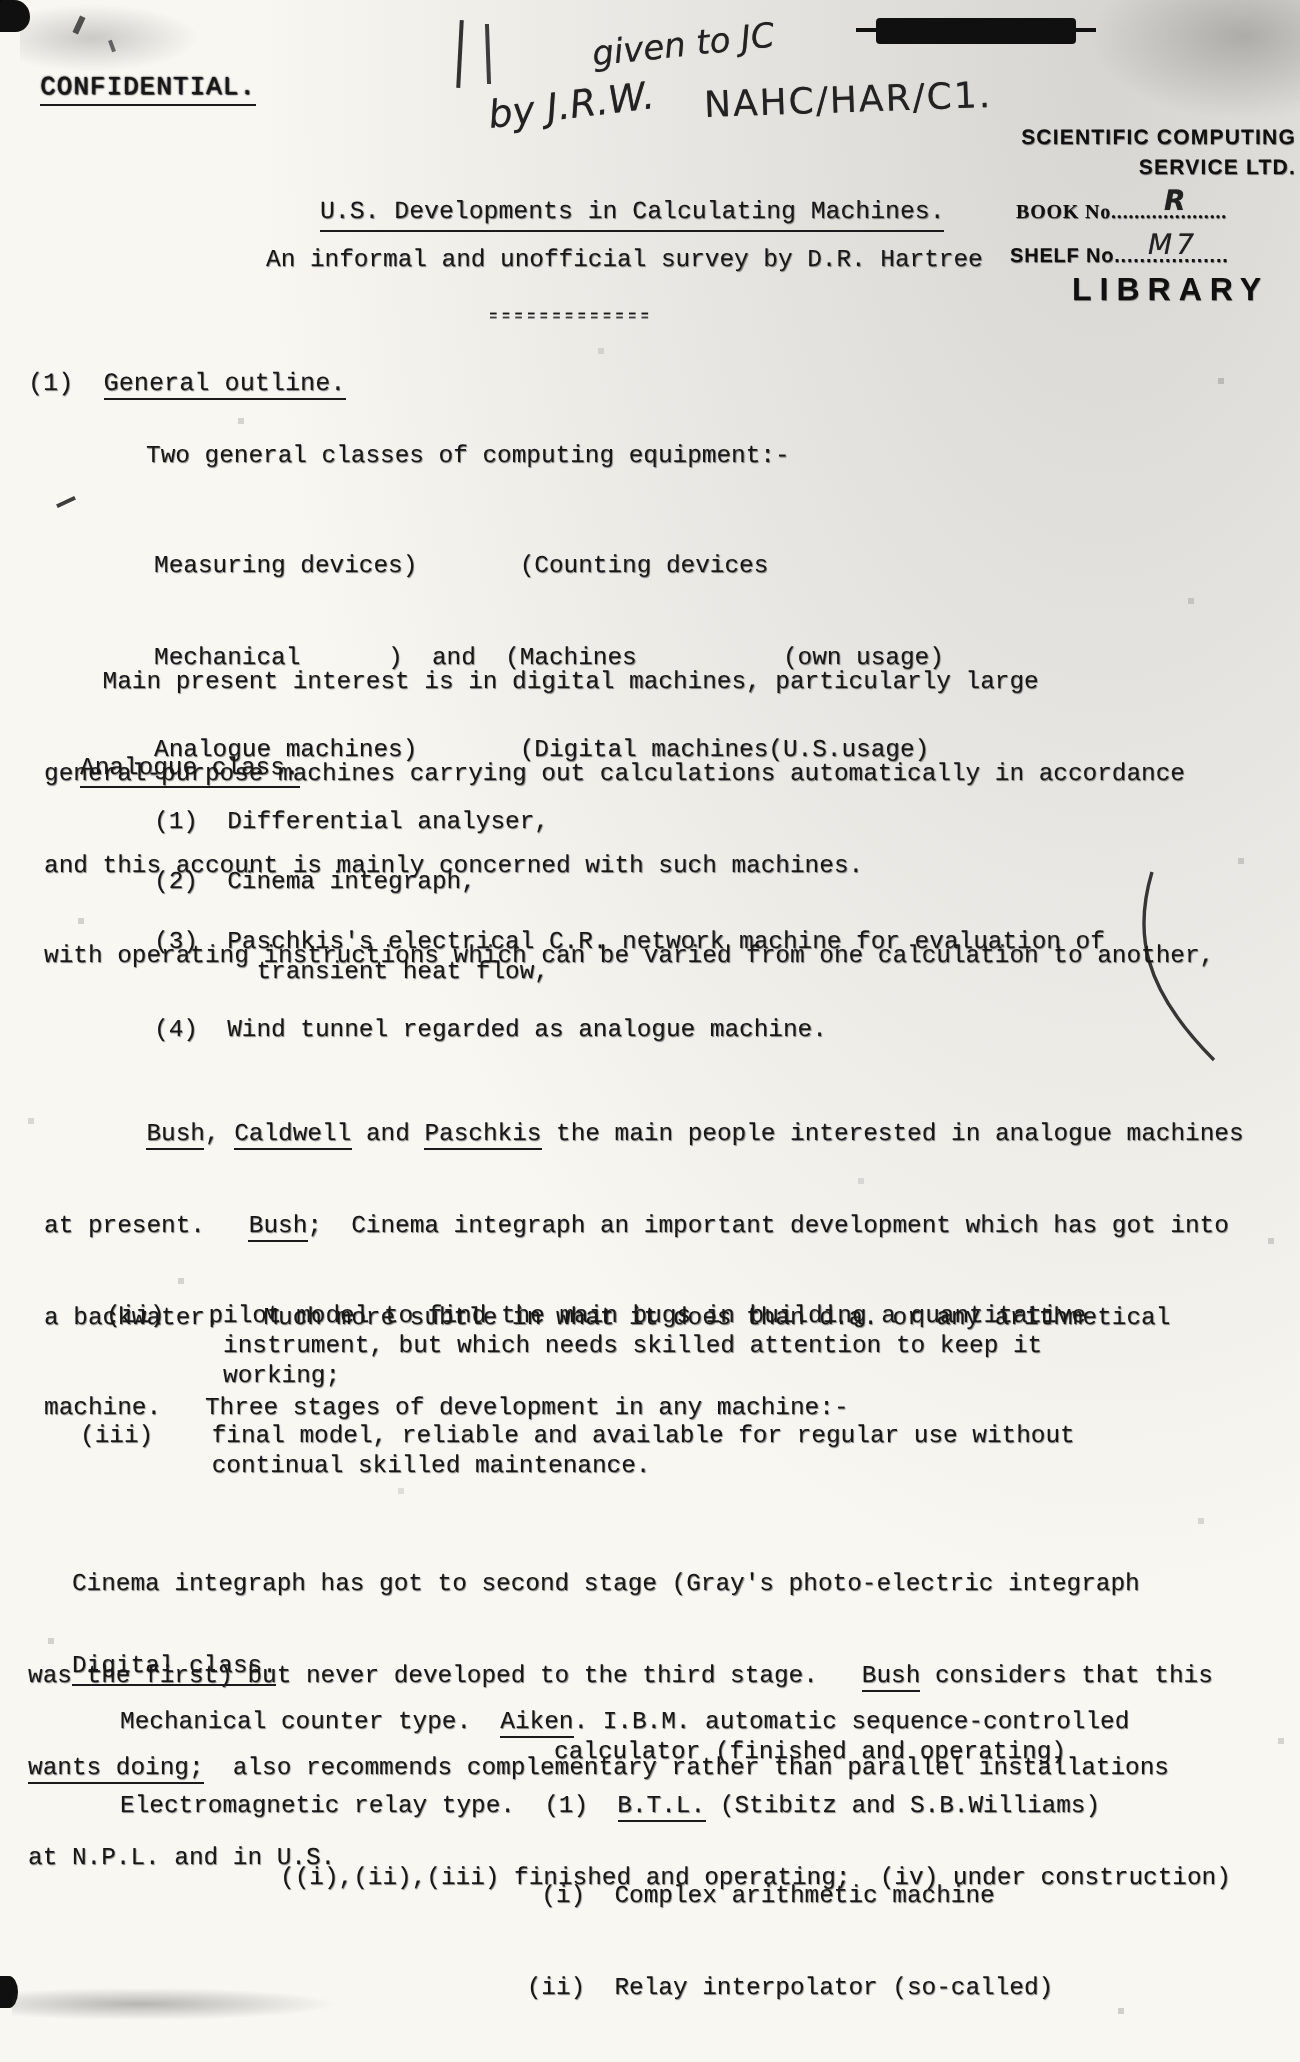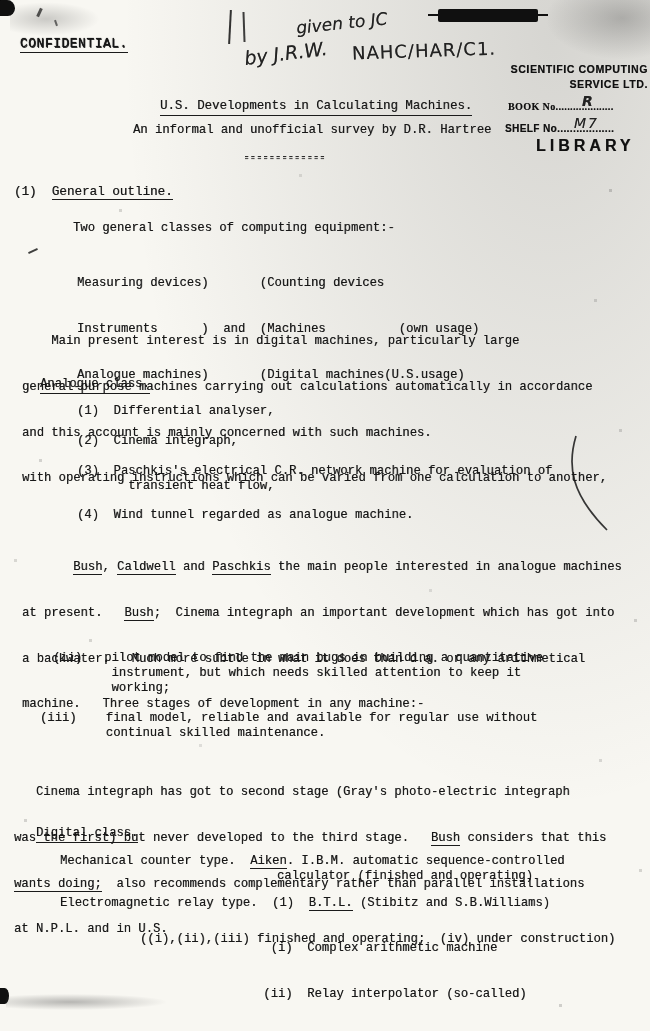--- a/index.html
+++ b/index.html
@@ -75,21 +75,21 @@
 
   <div class="abs mono hu" style="left:160px;top:99px;font-size:12.4px;">U.S. Developments in Calculating Machines.</div>
   <div class="abs mono" style="left:133px;top:123px;">An informal and unofficial survey by D.R. Hartree</div>
   <div class="abs mono" style="left:243px;top:150px;letter-spacing:-1px;text-shadow:0 2px 0 rgba(23,23,23,.8);">-------------</div>
 
   <div class="abs mono" style="left:14px;top:185px;font-size:12.6px;"><span>(1)  </span><span class="u">General outline.</span></div>
   <div class="abs mono" style="left:73px;top:221px;">Two general classes of computing equipment:-</div>
 
   <div class="abs mono" style="left:77px;top:246px;">
     <div>Measuring devices)       (Counting devices</div>
-    <div>Instruments      )  and  (Machines          (own usage)</div>
+    <div>Mechanical      )  and  (Machines          (own usage)</div>
     <div>Analogue machines)       (Digital machines(U.S.usage)</div>
   </div>
 
   <div class="abs mono" style="left:22px;top:304px;">
     <div>    Main present interest is in digital machines, particularly large</div>
     <div>general-purpose machines carrying out calculations automatically in accordance</div>
     <div>and this account is mainly concerned with such machines.</div>
     <div>with operating instructions which can be varied from one calculation to another,</div>
   </div>
 

